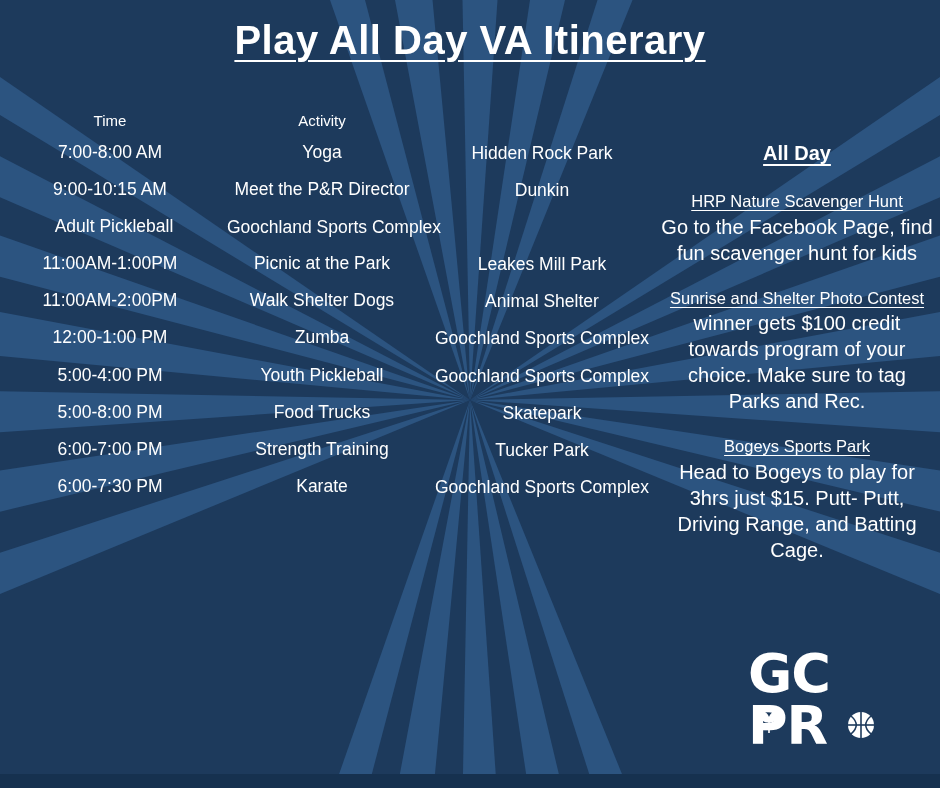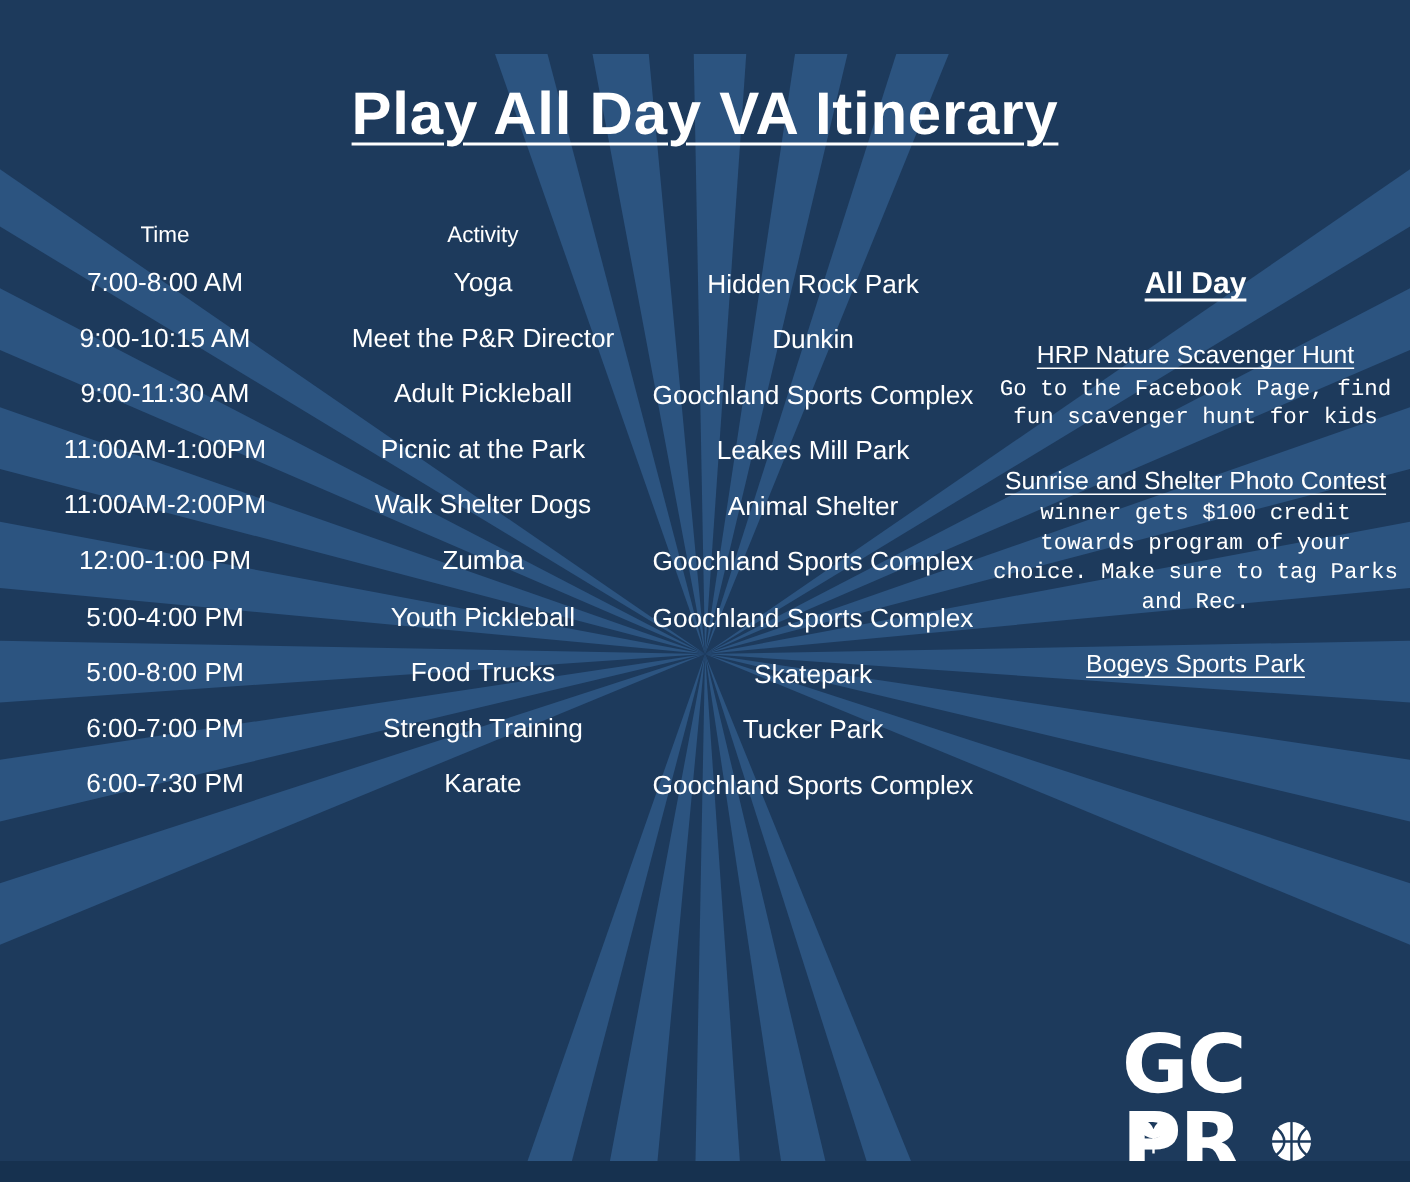--- a/index.html
+++ b/index.html
@@ -12,21 +12,20 @@
     overflow: hidden;
     font-family: "Liberation Sans", sans-serif;
     background: #1d3a5c;
     color: #ffffff;
     position: relative;
   }
   #poster {
     position: absolute;
     inset: 0;
     overflow: hidden;
-    margin-top: 36px;
   }
   
   #rays {
     position: absolute;
     inset: 0;
     width: 940px;
     height: 788px;
     z-index: 0;
   }
   #content {
@@ -110,23 +109,22 @@
     margin-bottom: 22px;
   }
   .ad-head {
     font-size: 16.5px;
     text-decoration: underline;
     text-underline-offset: 3px;
     line-height: 1.25;
     margin-bottom: 2px;
   }
   .ad-body {
-    font-size: 15px;
+    font-size: 20px;
     line-height: 1.3;
-    font-family: Liberation Mono, monospace;
   }
 
   
   .logo {
     position: absolute;
     left: 748px;
     top: 648px;
     width: 130px;
     height: 115px;
   }
@@ -208,21 +206,20 @@
         <div class="col-time">7:00-8:00 AM</div>
         <div class="col-act">Yoga</div>
         <div class="col-loc">Hidden Rock Park</div>
       </div>
       <div class="sched-row">
         <div class="col-time">9:00-10:15 AM</div>
         <div class="col-act">Meet the P&amp;R Director</div>
         <div class="col-loc">Dunkin</div>
       </div>
       <div class="sched-row">
-        <div class="col-time">9:00-11:30 AM</div>
         <div class="col-act">Adult Pickleball</div>
         <div class="col-loc">Goochland Sports Complex</div>
       </div>
       <div class="sched-row">
         <div class="col-time">11:00AM-1:00PM</div>
         <div class="col-act">Picnic at the Park</div>
         <div class="col-loc">Leakes Mill Park</div>
       </div>
       <div class="sched-row">
         <div class="col-time">11:00AM-2:00PM</div>
@@ -265,20 +262,21 @@
         <div class="ad-body">Go to the Facebook Page, find fun scavenger hunt for kids</div>
       </div>
 
       <div class="ad-item">
         <div class="ad-head">Sunrise and Shelter Photo Contest</div>
         <div class="ad-body">winner gets $100 credit towards program of your choice. Make sure to tag Parks and Rec.</div>
       </div>
 
       <div class="ad-item">
         <div class="ad-head">Bogeys Sports Park</div>
+        <div class="ad-body">Head to Bogeys to play for 3hrs just $15. Putt- Putt, Driving Range, and Batting Cage.</div>
       </div>
     </div>
 
     <div class="logo">
       <div class="logo-row">
         <span class="logo-text">GC</span>
       </div>
       <div class="logo-row">
         <span class="logo-text">PR</span>
       </div>

